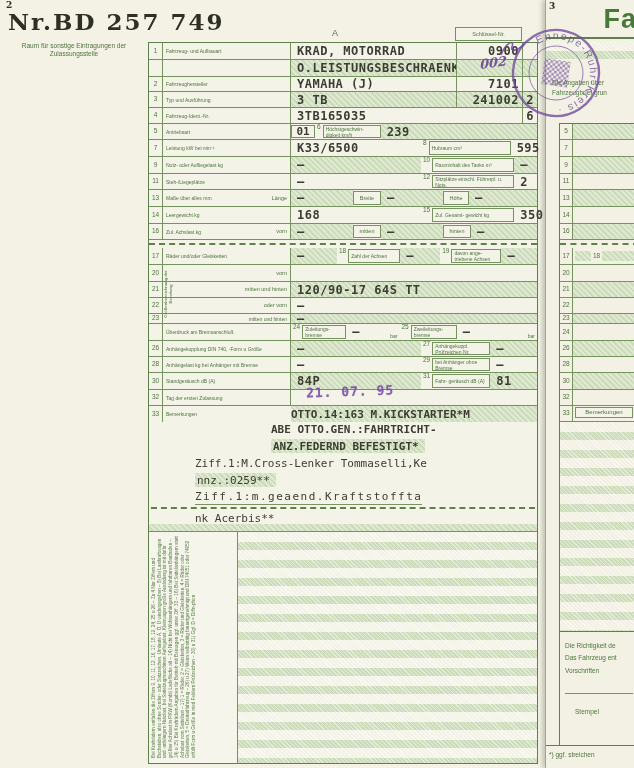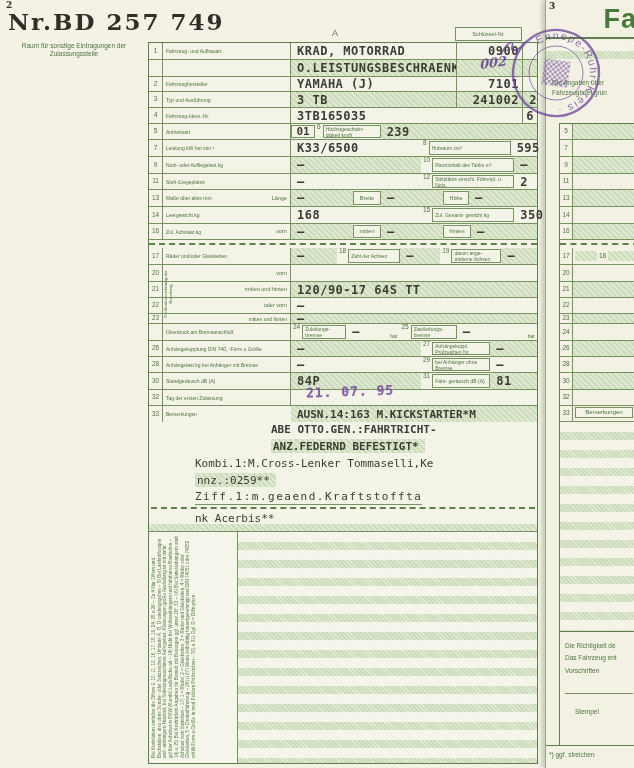--- a/index.html
+++ b/index.html
@@ -3,21 +3,21 @@
 <meta charset="utf-8">
 <style>
   html,body{margin:0;padding:0;background:#d8d6c8;}
   .sheet{position:relative;width:634px;height:768px;overflow:hidden;
     background:#f3f2e5;font-family:"Liberation Sans",sans-serif;}
   .lab{font:400 5px/1.2 "Liberation Sans",sans-serif;color:#4f7540;}
   .lab6{font:400 6px/1.2 "Liberation Sans",sans-serif;color:#4f7540;}
   .num{font:400 6.5px/1 "Liberation Sans",sans-serif;color:#4f7540;}
   .tv{font:700 12px/1 "DejaVu Sans Mono","Liberation Mono",monospace;color:#3c3c33;letter-spacing:.5px;white-space:nowrap;}
   .tv-s{font:700 11px/1 "DejaVu Sans Mono","Liberation Mono",monospace;color:#3c3c33;white-space:nowrap;}
-  .sh{background:repeating-linear-gradient(45deg,#dfe9d1 0 2px,#ccdcba 2px 4px);padding-left:6px;}
+  .sh{background:repeating-linear-gradient(45deg,#dfe9d1 0 2px,#ccdcba 2px 4px);}
   .stripes{background:
      repeating-linear-gradient(45deg,rgba(255,255,255,.45) 0 1px,rgba(255,255,255,0) 1px 3px),
      repeating-linear-gradient(180deg,rgba(0,0,0,0) 0 10px,#cddcba 10px 18px);}
   
   .ltab{position:absolute;left:148px;top:42px;width:390px;height:722px;
     border:1.5px solid #5f7f4c;box-sizing:border-box;display:flex;flex-direction:column;background:#f4f3e7;}
   .tr{display:flex;border-bottom:1px solid #76925f;box-sizing:border-box;flex:0 0 auto;}
   .nc{flex:0 0 14px;border-right:1px solid #76925f;display:flex;align-items:center;justify-content:center;box-sizing:border-box;}
   .lc{flex:0 0 128px;border-right:1px solid #76925f;padding:1px 3px;box-sizing:border-box;display:flex;flex-direction:column;justify-content:center;}
   .vc{flex:1;display:flex;align-items:center;box-sizing:border-box;min-width:0;}
@@ -449,28 +449,28 @@
     </div>
 
     <div class="tr" style="height:16px;border-bottom:none;">
       <div class="nc">
           <span class="num">33</span>
         </div>
       <div class="lc" style="border-right:none;">
           <span class="lab">Bemerkungen</span>
         </div>
       <div class="vc sh">
-          <span class="tv-s">AUSN.14:163 M.KICKSTARTER*M</span>
+          <span class="tv-s">OTTO.14:163 M.KICKSTARTER*M</span>
         </div>
     </div>
 
     <div style="position:relative;height:109px;flex:0 0 auto;">
       <div class="bemline" style="left:122px;top:2px;">ABE OTTO.GEN.:FAHRTRICHT-</div>
       <div class="bemline sh" style="left:122px;top:17px;padding:2px 6px 1px 2px;">ANZ.FEDERND BEFESTIGT*</div>
-      <div class="bemline" style="left:46px;top:36px;font-weight:400;">Kombi.1:M.Cross-Lenker Tommaselli,Ke</div>
+      <div class="bemline" style="left:46px;top:36px;font-weight:400;">Ziff.1:M.Cross-Lenker Tommaselli,Ke</div>
       <div class="bemline sh" style="left:46px;top:51px;font-weight:400;padding:2px 6px 1px 2px;">nnz.:0259**</div>
       <div class="bemline" style="left:46px;top:69px;font-weight:400;letter-spacing:1.5px;border-bottom:1px solid #76925f;padding-bottom:2px;">Ziff.1:m.geaend.Kraftstoffta</div>
       <div style="position:absolute;left:2px;right:2px;top:85px;border-top:2px dashed #5f7f4c;"></div>
       <div class="bemline" style="left:46px;top:91px;font-weight:400;text-align:right;">nk Acerbis**</div>
       <div class="sh" style="position:absolute;left:0;right:0;bottom:0;height:7px;"></div>
     </div>
 
     <div class="fineblock">
       <div class="fpbox">
         <div class="fptext">Bei Krafträdern entfallen die Ziffern 9, 10, 11, 12, 16, 17, 18, 19, 24, 25 u 26 – Zu 4 Nur Ziffern und Buchstaben, also ohne Sonder- oder Satzzeichen, Umlaute Ä, Ö, Ü wiedergegeben – 8) Bei Lastkraftwagen und -anhängern Nutzlast, bei Sattelzugmaschinen Auflegelast, Kleinwagen große Ausladung ist mit dafür größter Achslast in PKW (Kombi) Ladefläche alt – 14) Nicht bei Wohnanhängern und fahrbaren Baubuden – 14) u 15) Bei Krafträdern Angaben für Betrieb mit Beiwagen ggf. unter Ziff. 33 – 16) Bei Sattelanhängern statt Achslast vorn Sattellast – 17) 1 = Räder, 2 = Gleisketten, 3 = Räder und Gleisketten, 4 = Räder oder Gleisketten, 5 = Dreiradfahrzeug – 26) u 27) Wenn selbsttätig bauartgenehmigt und DIN 74051 oder 74052 erfüllt Form u Größe in med Feldern Prüfzeichen – 30) u 31) Ggf. D = Diffn-phon</div>

